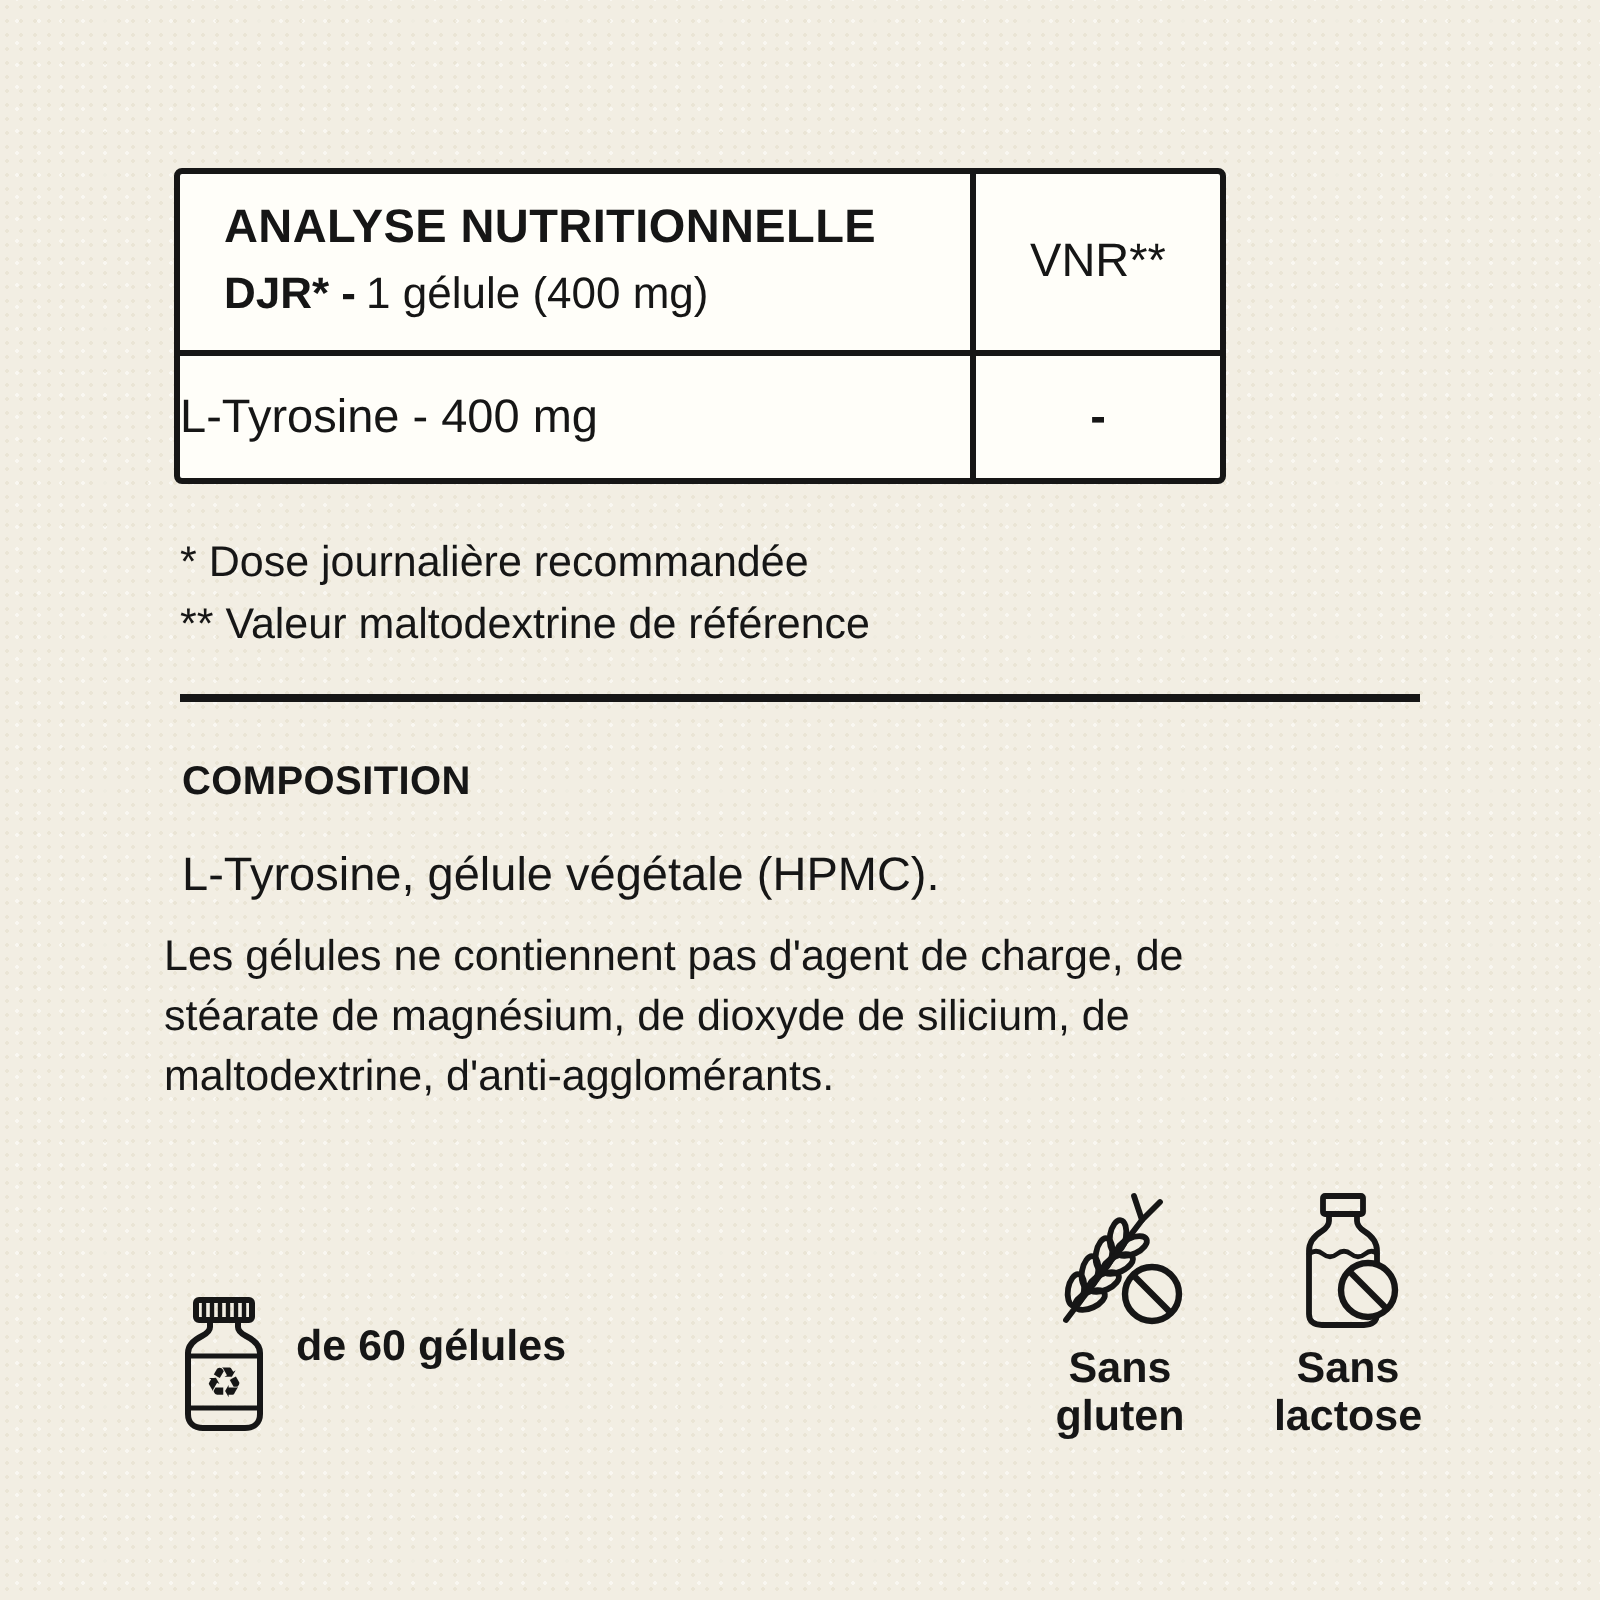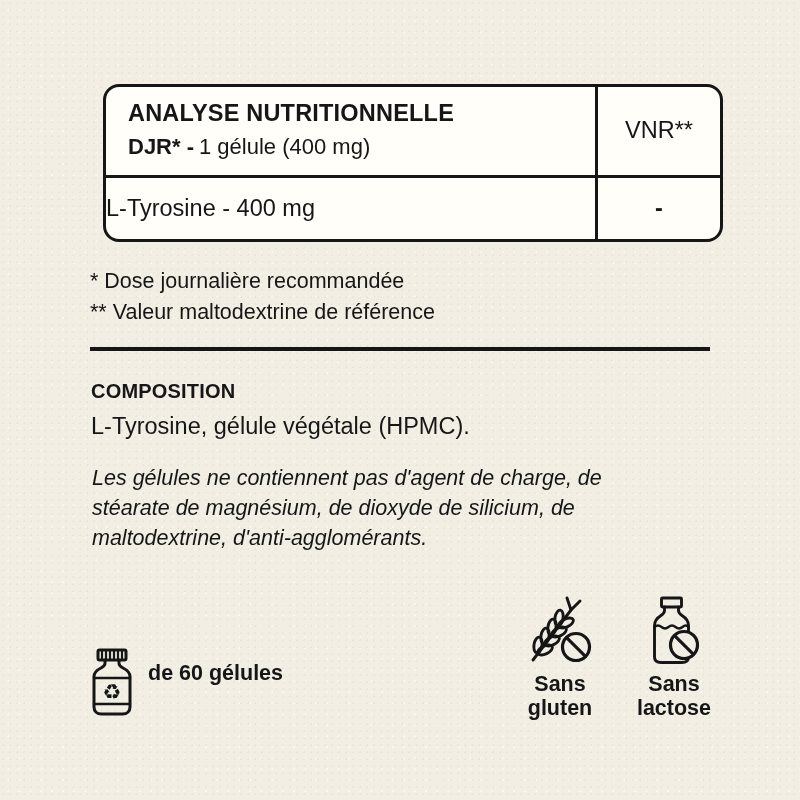--- a/index.html
+++ b/index.html
@@ -11,25 +11,25 @@
       radial-gradient(rgba(205,195,165,0.22) 1px, transparent 1px),
       radial-gradient(rgba(255,255,255,0.5) 1px, transparent 1px);
     background-size:7px 7px, 11px 11px;
     background-position:0 0, 3px 5px;
     font-family:"Liberation Sans", sans-serif;
     color:#161616;
     overflow:hidden;
   }
   
   .ntable{
-    position:absolute;left:103px;top:84px;width:620px;height:158px;
+    position:absolute;left:87px;top:84px;width:526px;height:158px;
     box-sizing:border-box;
     background:#fffef9;
     border:3.5px solid #161616;
-    border-radius:16px;
+    border-radius:4px;
     display:grid;
     grid-template-columns:1fr 122px;
     grid-template-rows:90.5px 1fr;
     overflow:hidden;
   }
   .ntable .c{box-sizing:border-box;}
   .c-head{border-right:3px solid #161616;border-bottom:3px solid #161616;padding:13px 0 0 22px;}
   .c-vnr{border-bottom:3px solid #161616;display:flex;align-items:center;justify-content:center;}
   .c-label{border-right:3px solid #161616;display:flex;align-items:center;}
   .c-value{display:flex;align-items:center;justify-content:center;}
@@ -38,22 +38,22 @@
   .t-sub b{margin-right:5px;}
   .t-vnr{font-size:23.5px;font-weight:normal;}
   .t-row{font-size:23.5px;}
   .t-val{font-size:23.5px;font-weight:bold;}
   
   .footnotes{position:absolute;left:90px;top:266px;font-size:21.5px;line-height:31px;}
   
   .divider{position:absolute;left:90px;top:347px;width:620px;height:4px;background:#161616;}
   
   .comp-heading{position:absolute;left:91px;top:380px;font-size:20px;font-weight:bold;letter-spacing:0.2px;}
-  .comp-ingredients{position:absolute;left:91px;top:413px;font-size:23.5px;}
-  .comp-note{position:absolute;left:92px;top:463px;font-size:21.5px;font-style:italic;line-height:30px;}
+  .comp-ingredients{position:absolute;left:91px;top:424px;font-size:23.5px;}
+  .comp-note{position:absolute;left:82px;top:463px;font-size:21.5px;line-height:30px;}
   
   .recy-icon{position:absolute;left:92px;top:648px;}
   .recy-text{position:absolute;left:148px;top:661px;font-size:21.5px;font-weight:bold;line-height:25.5px;}
   .badge{position:absolute;top:596px;width:104px;text-align:center;}
   .badge-gluten{left:508px;}
   .badge-lactose{left:622px;}
   .badge .txt{margin-top:8px;font-size:21.5px;font-weight:bold;line-height:24px;}
   svg{display:block;margin:0 auto;}
 </style>
 </head>

